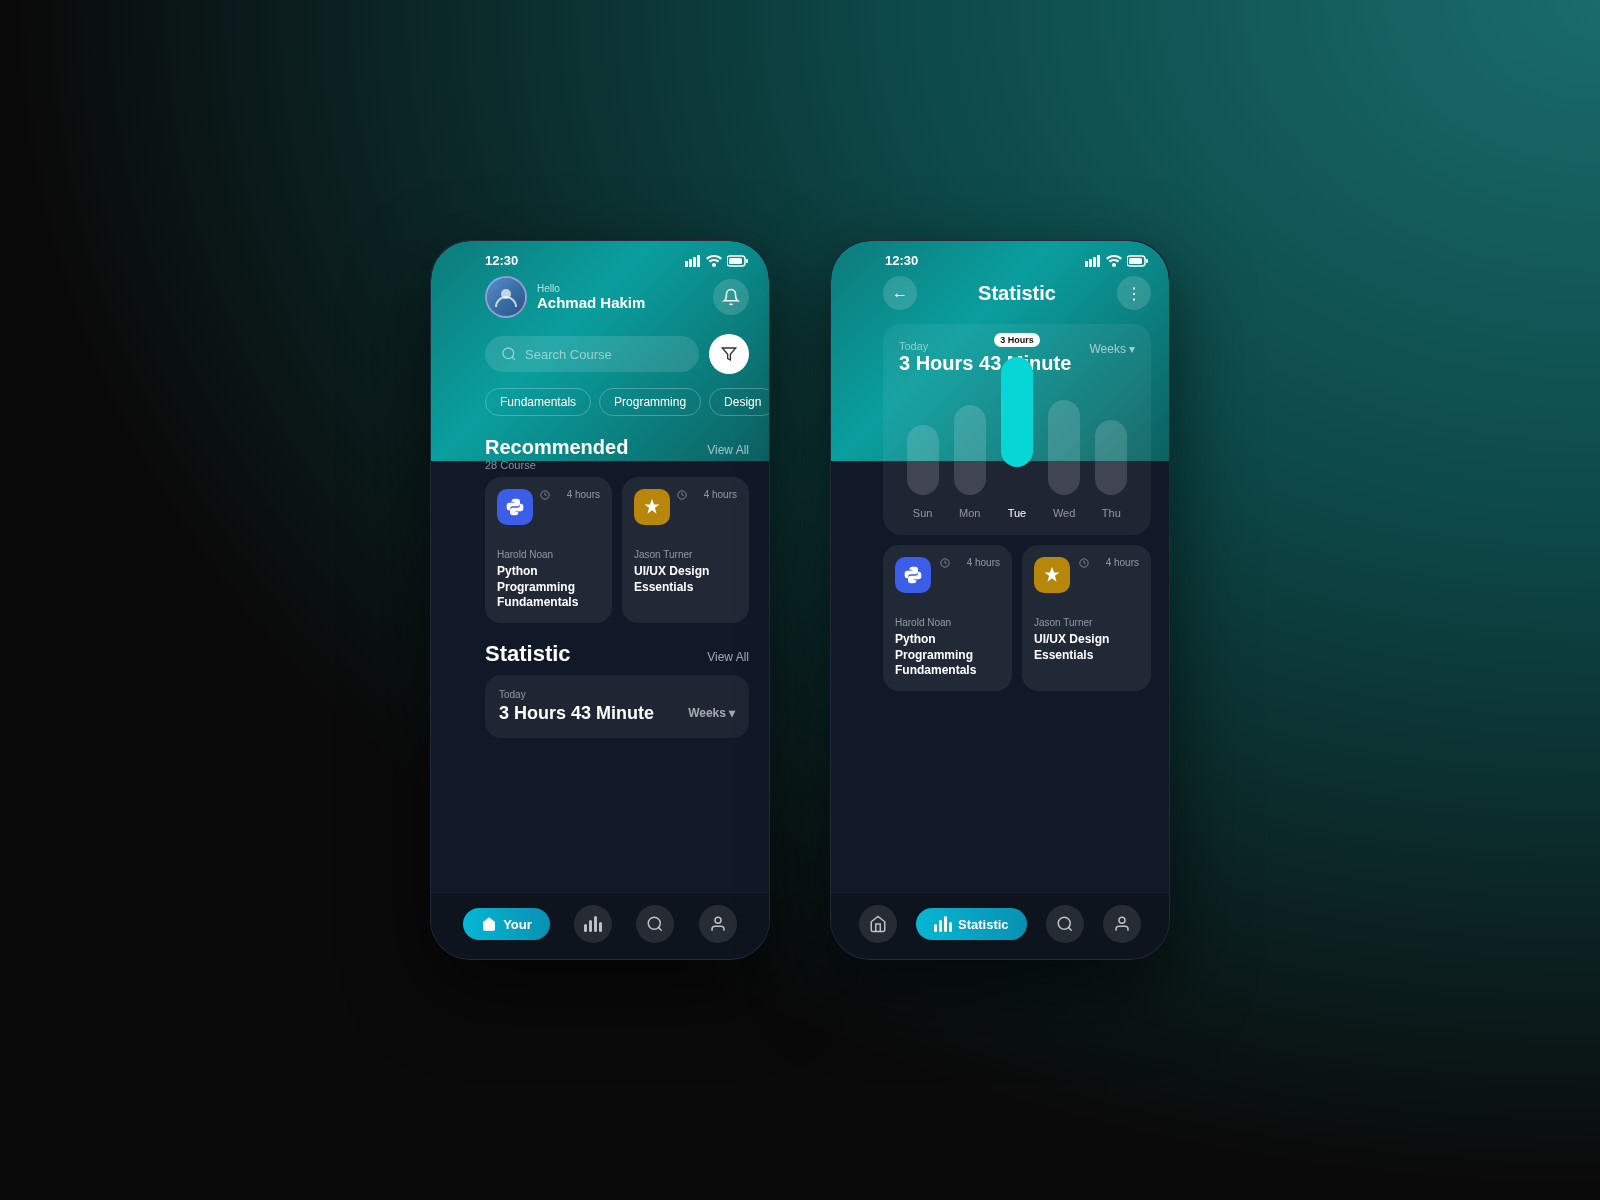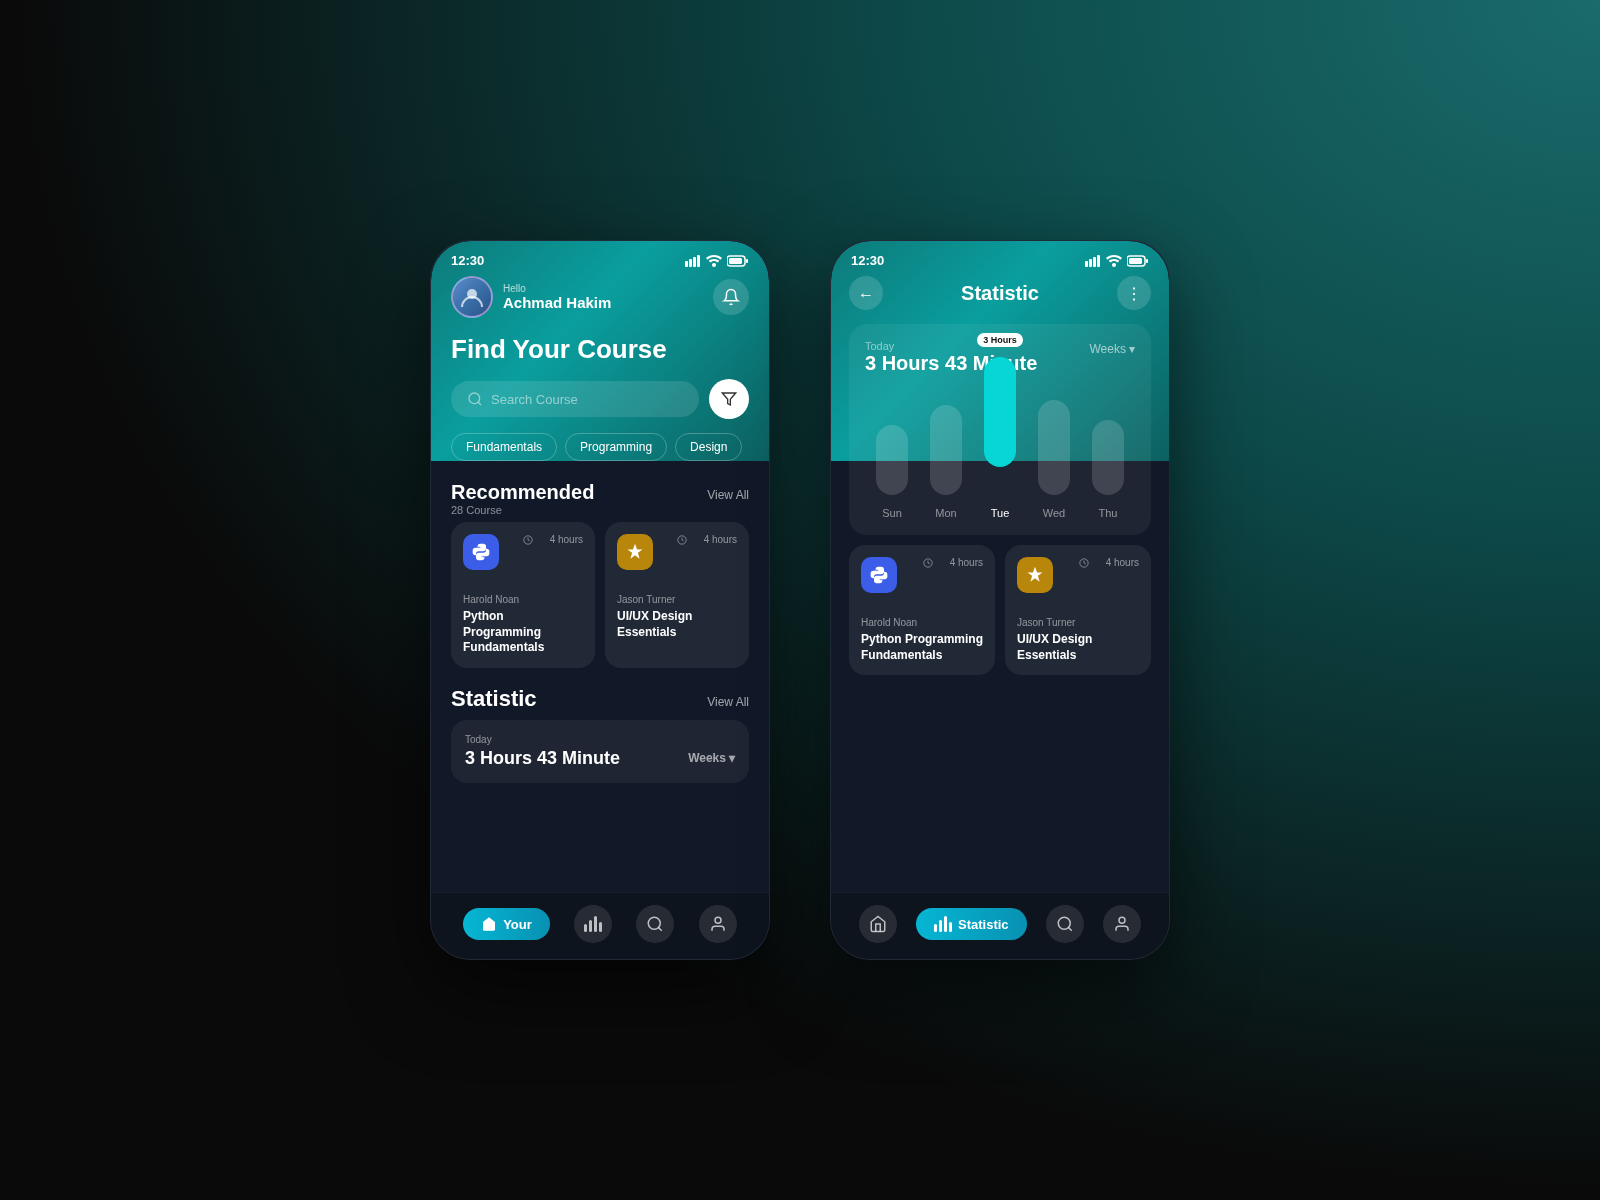--- a/index.html
+++ b/index.html
@@ -25,20 +25,21 @@
       position: relative;
       box-shadow: 0 30px 80px rgba(0,0,0,0.6);
       border: 1px solid rgba(255,255,255,0.08);
     }
 
     .phone-screen {
       width: 100%;
       height: 100%;
       overflow: hidden;
       position: relative;
+      padding-left: 34px;
     }
 
     
     .phone-header-bg {
       position: absolute;
       top: 0; left: 0; right: 0;
       height: 220px;
       background: linear-gradient(135deg, #0d7a7a 0%, #0a9e9e 40%, #0d6060 100%);
       border-radius: 40px 40px 0 0;
     }
@@ -596,21 +597,20 @@
             <div class="name">Achmad Hakim</div>
           </div>
         </div>
         <div class="bell-btn">
           <svg width="18" height="18" viewBox="0 0 24 24" fill="none" stroke="white" stroke-width="2">
             <path d="M18 8A6 6 0 0 0 6 8c0 7-3 9-3 9h18s-3-2-3-9M13.73 21a2 2 0 0 1-3.46 0"></path>
           </svg>
         </div>
       </div>
 
-      <div class="find-title">Find Your Course</div>
 
       <div class="search-bar">
         <div class="search-input">
           <svg width="16" height="16" viewBox="0 0 24 24" fill="none" stroke="rgba(255,255,255,0.5)" stroke-width="2">
             <circle cx="11" cy="11" r="8"></circle>
               <path d="m21 21-4.35-4.35"></path>
           </svg>
           <span>Search Course</span>
         </div>
         <div class="filter-btn">

